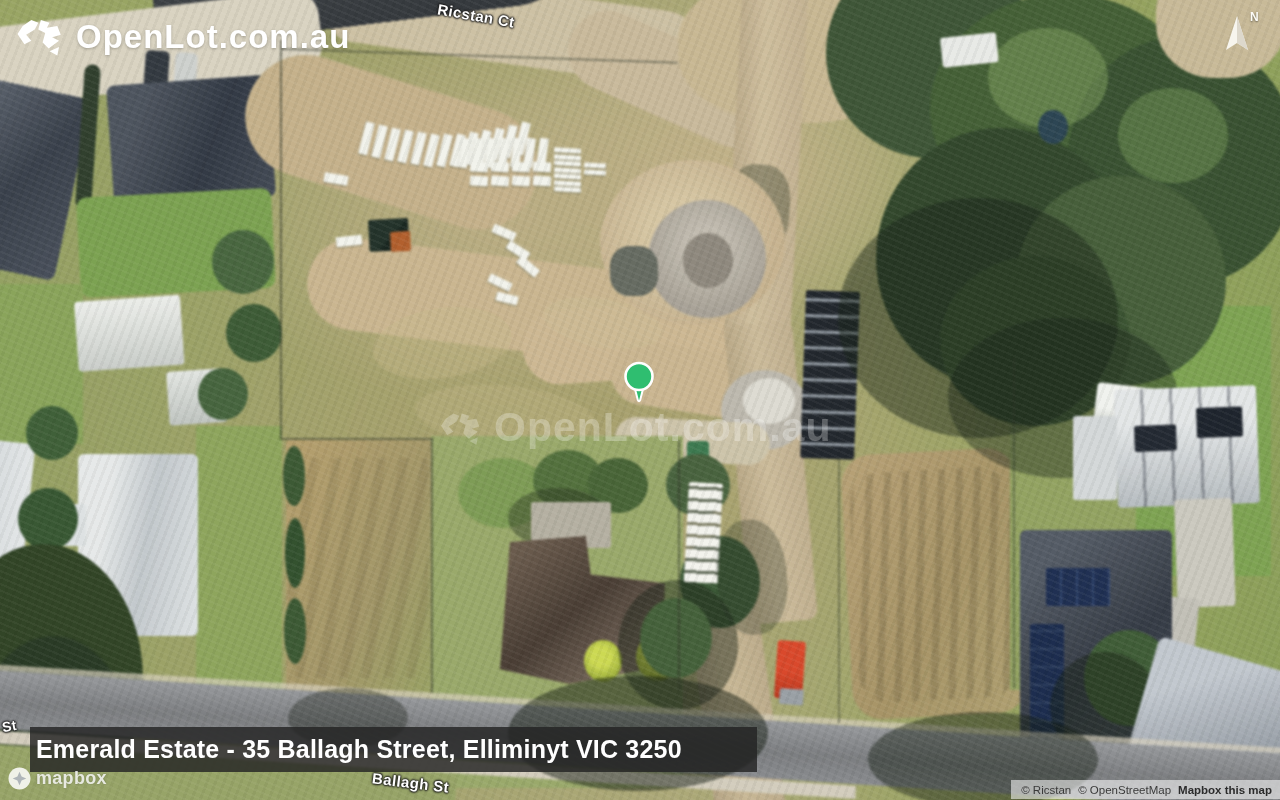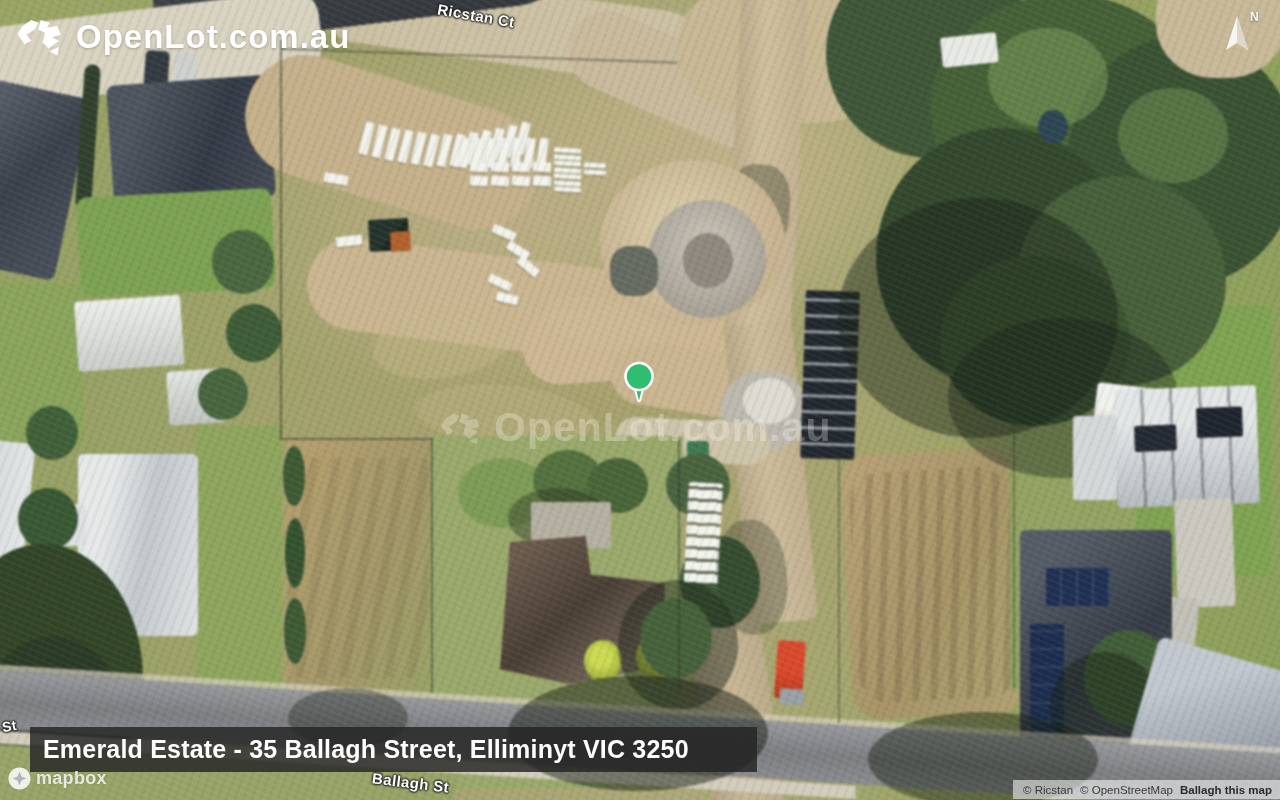--- a/index.html
+++ b/index.html
@@ -32,21 +32,21 @@
       color:rgba(255,255,255,.27);white-space:nowrap;}
   .pin{position:absolute;z-index:4;left:621px;top:360px;}
   .logo{position:absolute;left:14px;top:14px;z-index:5;display:flex;align-items:center;gap:10px;}
   .logo .logo-text{font-size:33px;font-weight:bold;letter-spacing:1px;color:#fff;
       text-shadow:0 1px 3px rgba(0,0,0,.25);white-space:nowrap;}
   .north{position:absolute;left:1224px;top:16px;width:46px;height:44px;z-index:5;}
   .north .n-label{position:absolute;left:26px;top:-6px;font-size:12px;font-weight:bold;
       color:#fdfcf8;text-shadow:0 1px 2px rgba(40,40,30,.6);}
   .address-bar{position:absolute;left:30px;top:727px;width:727px;height:45px;z-index:6;
       background:rgba(35,35,35,.82);display:flex;align-items:center;box-sizing:border-box;
-      padding-left:13px;}
+      padding-left:6px;}
   .address-bar .addr-text{color:#fff;font-size:25px;font-weight:bold;letter-spacing:.2px;
       white-space:nowrap;}
   .mapbox-logo{position:absolute;left:8px;top:767px;z-index:6;display:flex;align-items:center;
       gap:5px;cursor:pointer;}
   .mapbox-logo .mb-word{font-size:18px;font-weight:bold;letter-spacing:.3px;
       color:rgba(255,255,255,.82);text-shadow:0 0 2px rgba(0,0,0,.25);}
   .attribution{position:absolute;right:0;top:780px;height:19px;z-index:6;display:flex;
       align-items:center;gap:7px;padding:0 8px 0 10px;background:rgba(255,255,255,.55);
       font-size:11.5px;color:#3a3a3a;}
   .attribution .attr-link{cursor:pointer;}
@@ -271,16 +271,16 @@
     <svg width="23" height="23" viewBox="0 0 22 22">
       <circle cx="11" cy="11" r="10.5" fill="rgba(255,255,255,.85)"></circle>
       <path d="M11 4.5 L13 9 L17.5 11 L13 13 L11 17.5 L9 13 L4.5 11 L9 9 Z" fill="#99a0a8" opacity=".75"></path>
     </svg>
     <span class="mb-word">mapbox</span>
   </div>
 
   <div class="attribution">
     <span class="attr-link">© Ricstan</span>
     <span class="attr-link">© OpenStreetMap</span>
-    <span class="attr-link attr-strong">Ballagh this map</span>
+    <span class="attr-link attr-strong">Mapbox this map</span>
   </div>
 
 </div>
 
 </body></html>

